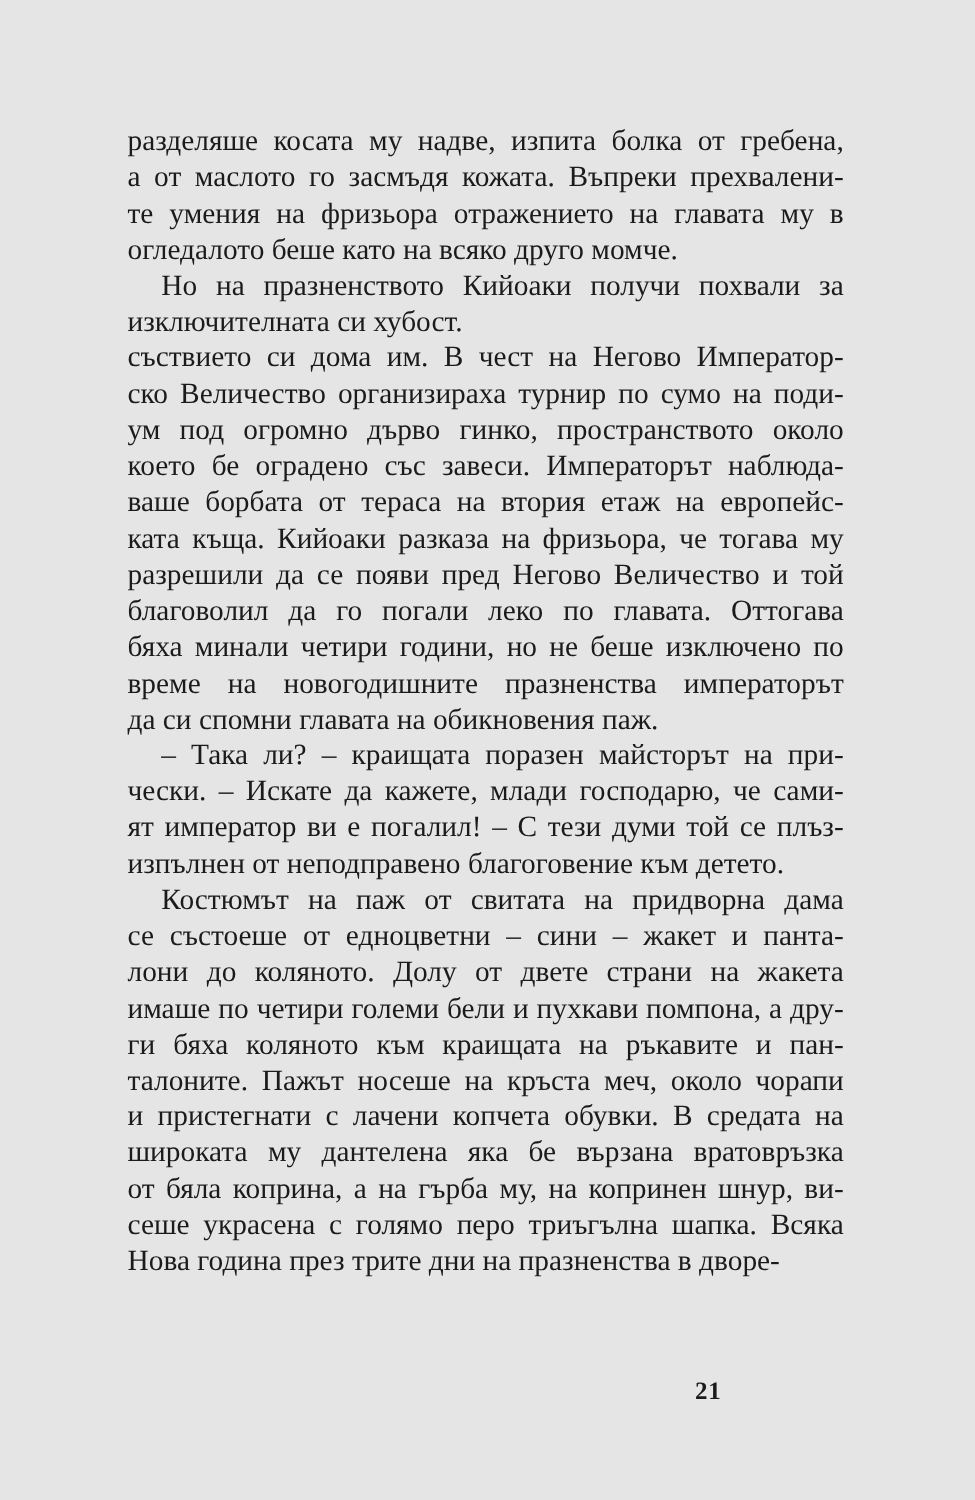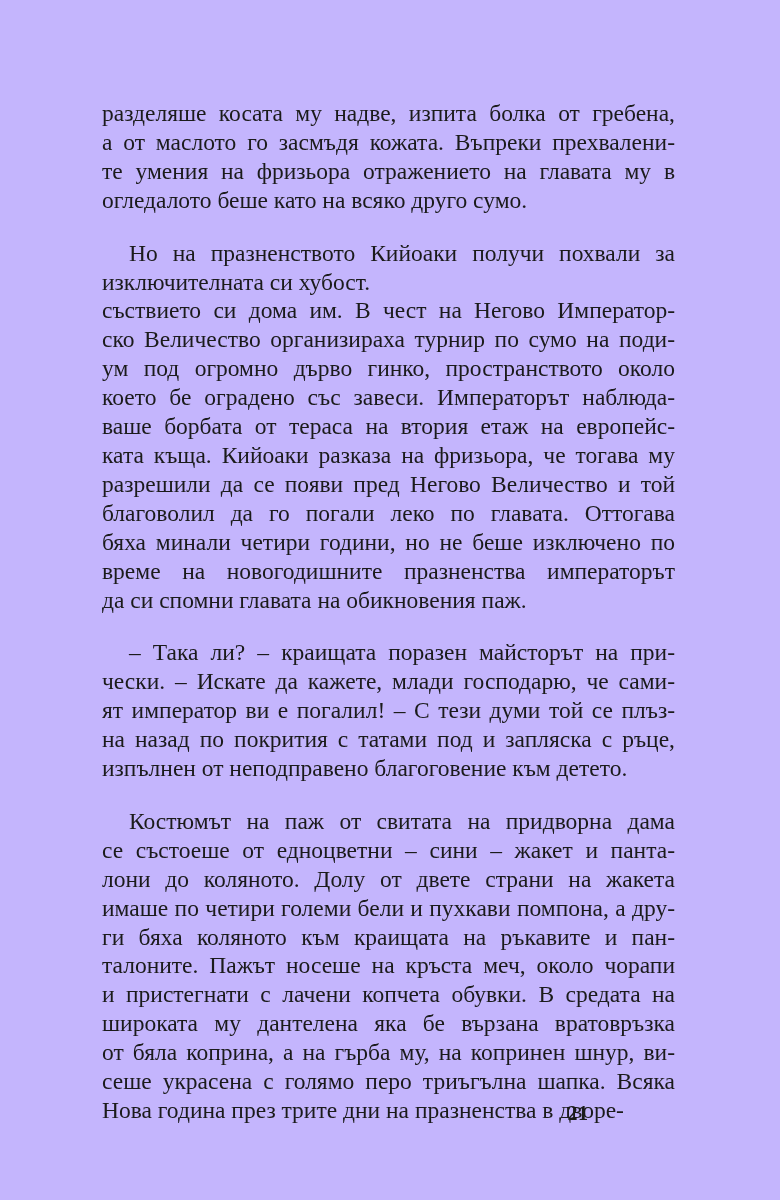--- a/index.html
+++ b/index.html
@@ -7,21 +7,21 @@
     padding: 0;
     width: 780px;
     height: 1200px;
     background: #ffffff;
     font-family: "Liberation Serif", serif;
   }
   .page {
     position: relative;
     width: 780px;
     height: 1200px;
-    background: #c4b5fd;
+    background: #e5e5e5;
     overflow: hidden;
   }
   .text-block {
     position: absolute;
     left: 102px;
     top: 99px;
     width: 573px;
     color: #1b1b1b;
     font-size: 23.5px;
     line-height: 28.9px;
@@ -30,60 +30,58 @@
   .line {
     text-align: justify;
     text-align-last: justify;
     white-space: normal;
   }
   .line.parend {
     text-align-last: left;
   }
   .line.indent {
     text-indent: 27px;
-    margin-top: 24px;
   }
   .folio {
     position: absolute;
     left: 556px;
     top: 1102px;
     width: 44px;
-    text-align: center;
+    text-align: left;
     color: #1b1b1b;
     font-size: 20px;
     font-weight: bold;
     letter-spacing: 0.5px;
   }
 </style>
 </head>
 <body>
 
 <div class="page">
   <div class="text-block" id="text-block">
       <div class="line">разделяше косата му надве, изпита болка от гребена,</div>
       <div class="line">а от маслото го засмъдя кожата. Въпреки прехвалени-</div>
       <div class="line">те умения на фризьора отражението на главата му в</div>
-      <div class="line parend">огледалото беше като на всяко друго сумо.</div>
+      <div class="line parend">огледалото беше като на всяко друго момче.</div>
       <div class="line indent">Но на празненството Кийоаки получи похвали за</div>
       <div class="line parend">изключителната си хубост.</div>
       <div class="line">съствието си дома им. В чест на Негово Император-</div>
       <div class="line">ско Величество организираха турнир по сумо на поди-</div>
       <div class="line">ум под огромно дърво гинко, пространството около</div>
       <div class="line">което бе оградено със завеси. Императорът наблюда-</div>
       <div class="line">ваше борбата от тераса на втория етаж на европейс-</div>
       <div class="line">ката къща. Кийоаки разказа на фризьора, че тогава му</div>
       <div class="line">разрешили да се появи пред Негово Величество и той</div>
       <div class="line">благоволил да го погали леко по главата. Оттогава</div>
       <div class="line">бяха минали четири години, но не беше изключено по</div>
       <div class="line">време на новогодишните празненства императорът</div>
       <div class="line parend">да си спомни главата на обикновения паж.</div>
       <div class="line indent">– Така ли? – краищата поразен майсторът на при-</div>
       <div class="line">чески. – Искате да кажете, млади господарю, че сами-</div>
       <div class="line">ят император ви е погалил! – С тези думи той се плъз-</div>
-      <div class="line">на назад по покрития с татами под и запляска с ръце,</div>
       <div class="line parend">изпълнен от неподправено благоговение към детето.</div>
       <div class="line indent">Костюмът на паж от свитата на придворна дама</div>
       <div class="line">се състоеше от едноцветни – сини – жакет и панта-</div>
       <div class="line">лони до коляното. Долу от двете страни на жакета</div>
       <div class="line">имаше по четири големи бели и пухкави помпона, а дру-</div>
       <div class="line">ги бяха коляното към краищата на ръкавите и пан-</div>
       <div class="line">талоните. Пажът носеше на кръста меч, около чорапи</div>
       <div class="line">и пристегнати с лачени копчета обувки. В средата на</div>
       <div class="line">широката му дантелена яка бе вързана вратовръзка</div>
       <div class="line">от бяла коприна, а на гърба му, на копринен шнур, ви-</div>

